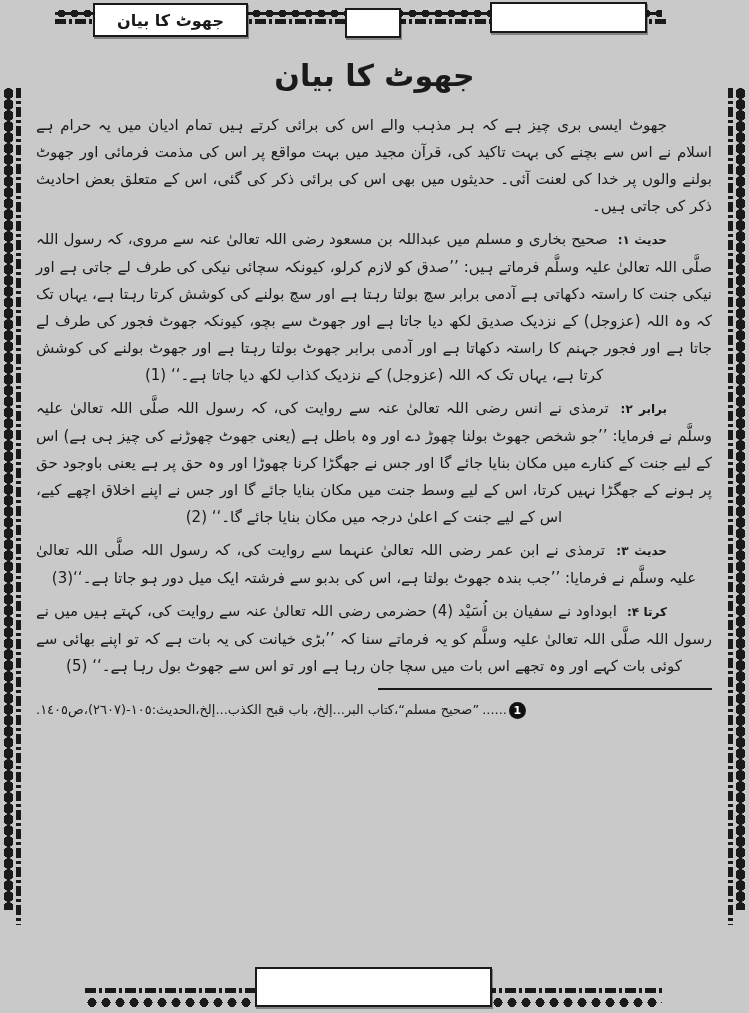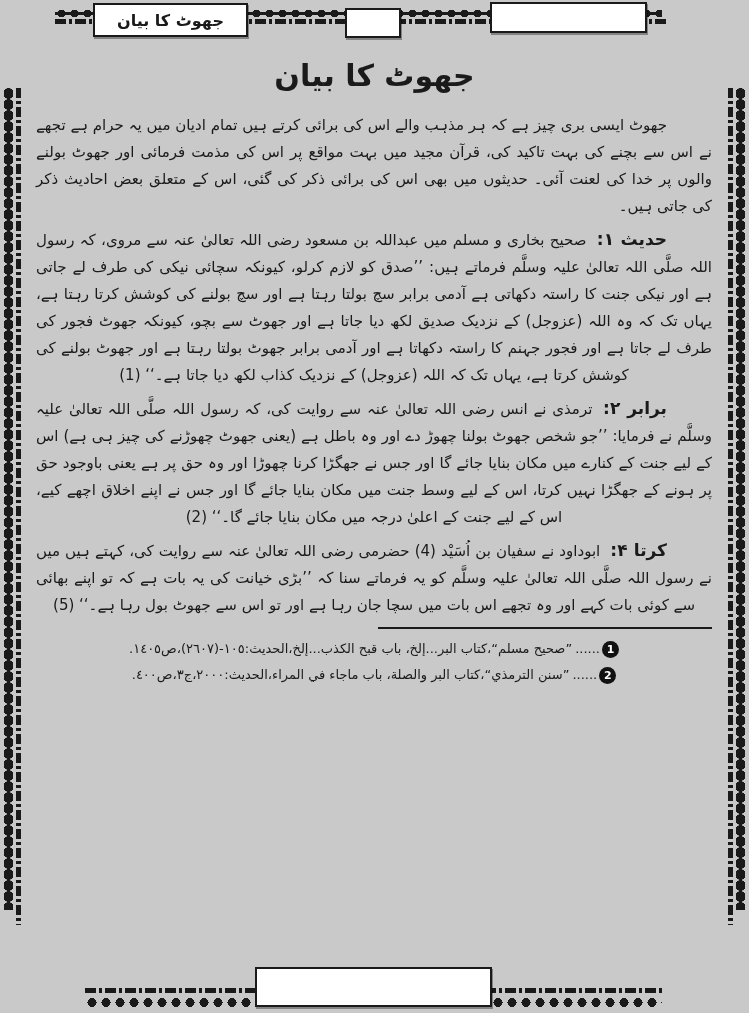--- a/index.html
+++ b/index.html
@@ -66,28 +66,28 @@
     letter-spacing:1px;
   }
   .content {
     position:absolute; top:112px; left:36px; width:676px;
     direction:rtl; font-size:15px; line-height:27px;
     text-align:justify;
   }
   .para { margin-bottom:6px; text-indent:45px; }
   .intro { text-align-last:auto; }
   .hadith { text-align-last:center; }
-  .h-label { font-weight:bold; font-size:17px; margin-left:5px; }
+  .h-label { font-weight:bold; font-size:12px; margin-left:5px; }
 
   .fn-sep {
     width:334px; height:2px; background:#1a1a1a;
     margin:8px 0 8px auto; margin-right:0;
   }
   .footnotes { font-size:13px; line-height:23px; }
-  .fn-row { margin-bottom:3px; text-align:center; }
+  .fn-row { margin-bottom:3px; text-align:left; }
   .fn-urdu { font-size:12px; text-align:justify; text-align-last:center; }
   .fn-badge {
     display:inline-flex; width:17px; height:17px; border-radius:50%;
     background:#111; color:#fff; font-size:11px; font-weight:bold;
     align-items:center; justify-content:center;
     vertical-align:middle; margin-left:2px;
   }
   .fn-dots { letter-spacing:1px; margin-left:3px; }
 </style>
 </head>
@@ -105,47 +105,48 @@
 
   <div class="beads" style="left:2px; top:88px; height:822px;"></div>
   <div class="vdash" style="left:16px; top:88px; height:837px;"></div>
   <div class="vdash" style="left:728px; top:88px; height:837px;"></div>
   <div class="beads" style="left:734px; top:88px; height:822px;"></div>
 
   <div class="page-title">جھوٹ کا بیان</div>
 
   <div class="content">
 
-    <p class="para intro">جھوٹ ایسی بری چیز ہے کہ ہر مذہب والے اس کی برائی کرتے ہیں تمام ادیان میں یہ حرام ہے تجھے نے اس سے بچنے کی بہت تاکید کی، قرآن مجید میں بہت مواقع پر اس کی مذمت فرمائی اور جھوٹ بولنے والوں پر خدا کی لعنت آئی۔ حدیثوں میں بھی اس کی برائی ذکر کی گئی، اس کے متعلق بعض احادیث ذکر کی جاتی ہیں۔</p>
+    <p class="para intro">جھوٹ ایسی بری چیز ہے کہ ہر مذہب والے اس کی برائی کرتے ہیں تمام ادیان میں یہ حرام ہے اسلام نے اس سے بچنے کی بہت تاکید کی، قرآن مجید میں بہت مواقع پر اس کی مذمت فرمائی اور جھوٹ بولنے والوں پر خدا کی لعنت آئی۔ حدیثوں میں بھی اس کی برائی ذکر کی گئی، اس کے متعلق بعض احادیث ذکر کی جاتی ہیں۔</p>
 
     <p class="para hadith">
       <span class="h-label">حدیث ۱:</span>
       <span>صحیح بخاری و مسلم میں عبداللہ بن مسعود رضی اللہ تعالیٰ عنہ سے مروی، کہ رسول اللہ صلَّی اللہ تعالیٰ علیہ وسلَّم فرماتے ہیں: ’’صدق کو لازم کرلو، کیونکہ سچائی نیکی کی طرف لے جاتی ہے اور نیکی جنت کا راستہ دکھاتی ہے آدمی برابر سچ بولتا رہتا ہے اور سچ بولنے کی کوشش کرتا رہتا ہے، یہاں تک کہ وہ اللہ (عزوجل) کے نزدیک صدیق لکھ دیا جاتا ہے اور جھوٹ سے بچو، کیونکہ جھوٹ فجور کی طرف لے جاتا ہے اور فجور جہنم کا راستہ دکھاتا ہے اور آدمی برابر جھوٹ بولتا رہتا ہے اور جھوٹ بولنے کی کوشش کرتا ہے، یہاں تک کہ اللہ (عزوجل) کے نزدیک کذاب لکھ دیا جاتا ہے۔‘‘ (1)</span>
     </p>
 
     <p class="para hadith">
       <span class="h-label">برابر ۲:</span>
       <span>ترمذی نے انس رضی اللہ تعالیٰ عنہ سے روایت کی، کہ رسول اللہ صلَّی اللہ تعالیٰ علیہ وسلَّم نے فرمایا: ’’جو شخص جھوٹ بولنا چھوڑ دے اور وہ باطل ہے (یعنی جھوٹ چھوڑنے کی چیز ہی ہے) اس کے لیے جنت کے کنارے میں مکان بنایا جائے گا اور جس نے جھگڑا کرنا چھوڑا اور وہ حق پر ہے یعنی باوجود حق پر ہونے کے جھگڑا نہیں کرتا، اس کے لیے وسط جنت میں مکان بنایا جائے گا اور جس نے اپنے اخلاق اچھے کیے، اس کے لیے جنت کے اعلیٰ درجہ میں مکان بنایا جائے گا۔‘‘ (2)</span>
     </p>
 
+    <p class="para hadith">
+      <span class="h-label">حدیث ۳:</span>
+      <span>ترمذی نے ابن عمر رضی اللہ تعالیٰ عنہما سے روایت کی، کہ رسول اللہ صلَّی اللہ تعالیٰ علیہ وسلَّم نے فرمایا: ’’جب بندہ جھوٹ بولتا ہے، اس کی بدبو سے فرشتہ ایک میل دور ہو جاتا ہے۔‘‘(3)</span>
+    </p>
 
     <p class="para hadith">
       <span class="h-label">کرتا ۴:</span>
       <span>ابوداود نے سفیان بن اُسَیْد (4) حضرمی رضی اللہ تعالیٰ عنہ سے روایت کی، کہتے ہیں میں نے رسول اللہ صلَّی اللہ تعالیٰ علیہ وسلَّم کو یہ فرماتے سنا کہ ’’بڑی خیانت کی یہ بات ہے کہ تو اپنے بھائی سے کوئی بات کہے اور وہ تجھے اس بات میں سچا جان رہا ہے اور تو اس سے جھوٹ بول رہا ہے۔‘‘ (5)</span>
     </p>
 
     <div class="fn-sep"></div>
 
     <div class="footnotes">
       <div class="fn-row">
         <span class="fn-badge">1</span><span class="fn-dots">......</span><span>”صحيح مسلم“،كتاب البر...إلخ، باب قبح الكذب...إلخ،الحديث:١٠٥-(٢٦٠٧)،ص١٤٠٥.</span>
       </div>
-      <div class="fn-row">
-        <span class="fn-badge">2</span><span class="fn-dots">......</span><span>”سنن الترمذي“،كتاب البر والصلة، باب ماجاء في المراء،الحديث:٢٠٠٠،ج٣،ص٤٠٠.</span>
-      </div>
     </div>
   </div>
 
   <div class="hdash" style="left:85px; top:988px; width:577px;"></div>
   <div class="hdots-big" style="left:85px; top:997px; width:577px;"></div>
   <div class="wbox bottom-box"></div>
 
 </div>
 
 </body></html>

